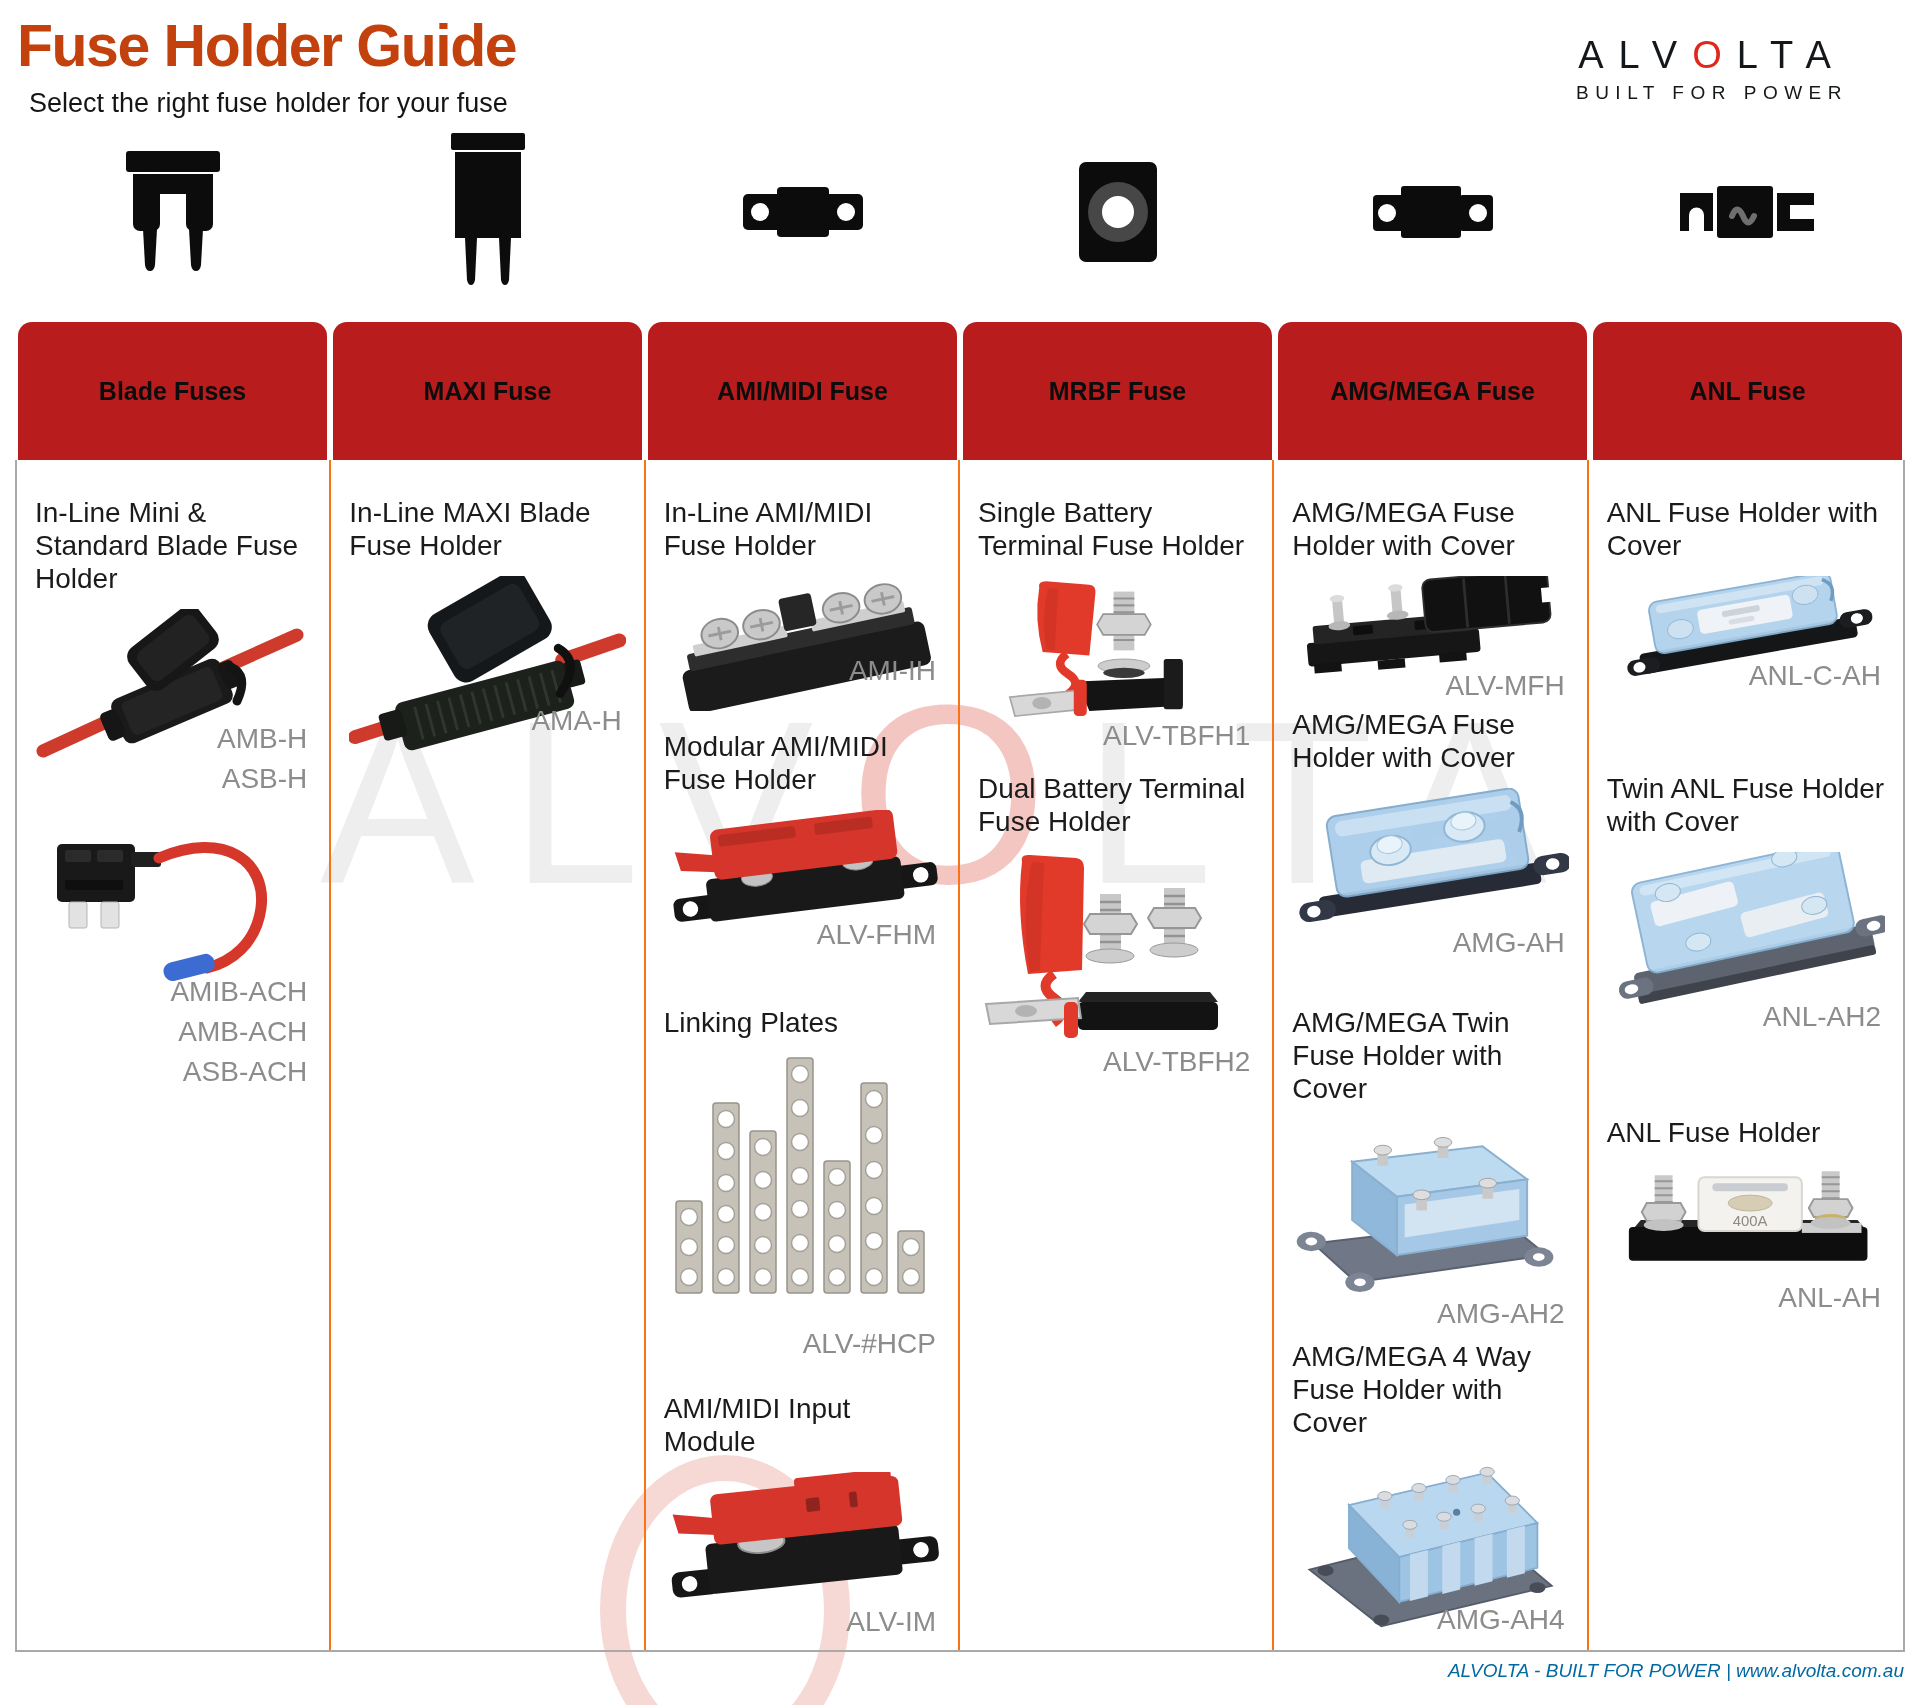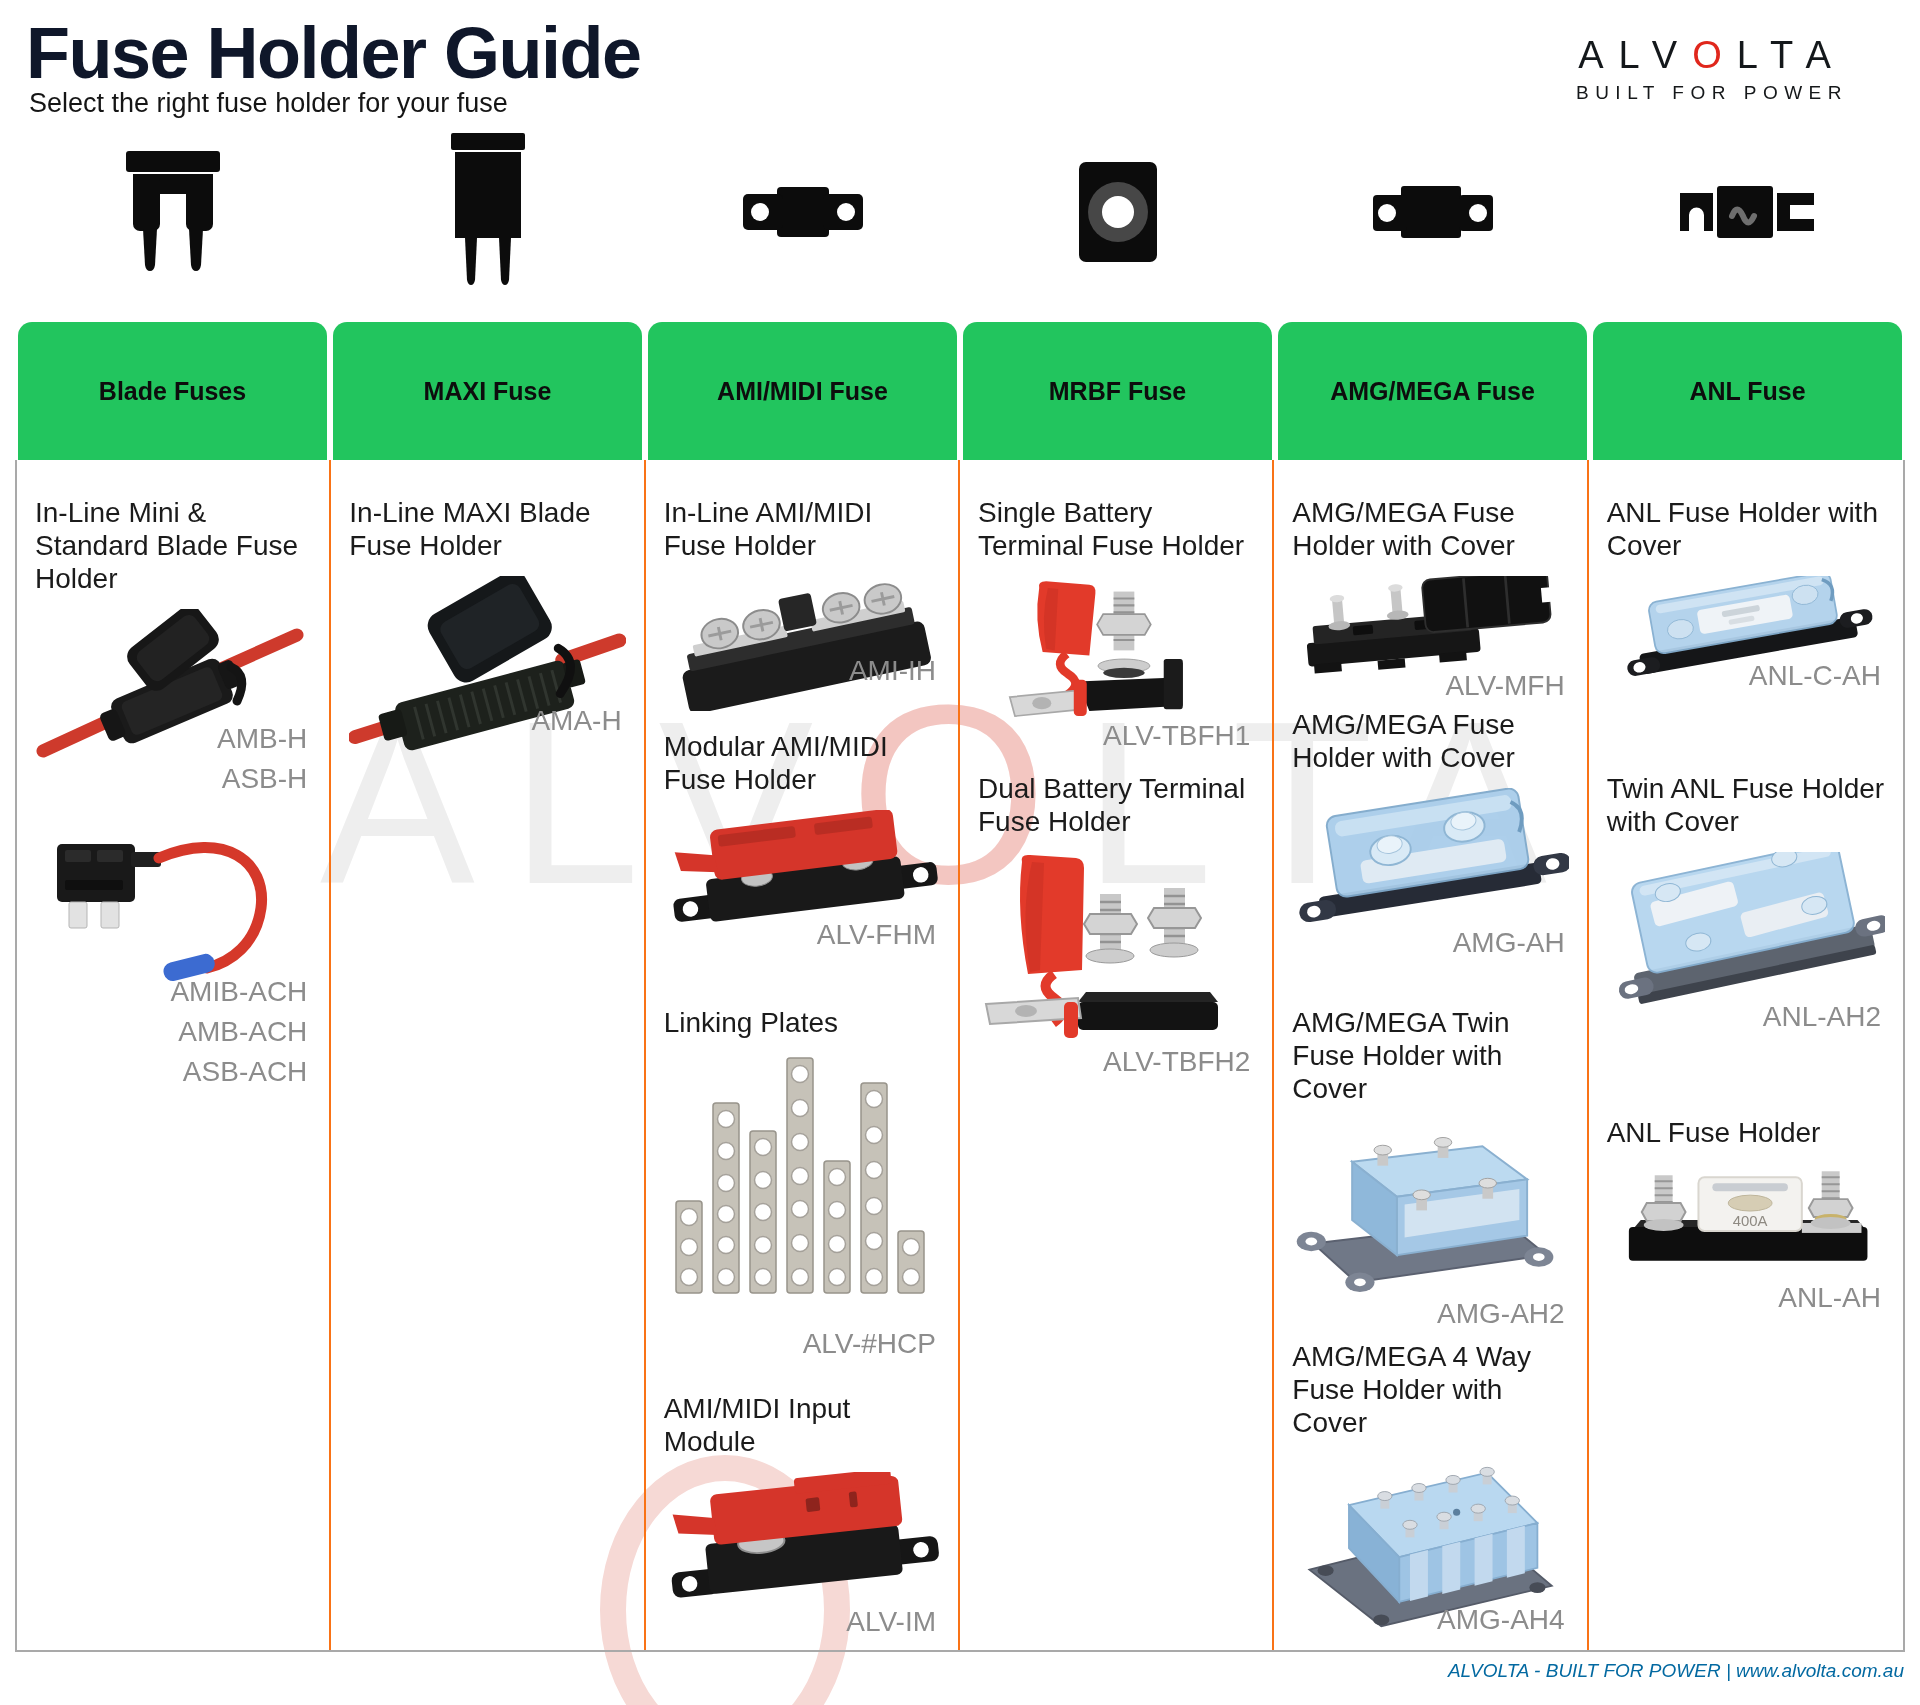--- a/index.html
+++ b/index.html
@@ -1,40 +1,40 @@
 <!DOCTYPE html>
 <html><head>
 <meta charset="utf-8">
 <style>
   * { margin:0; padding:0; box-sizing:border-box; }
   html,body { width:1920px; height:1705px; }
   body { position:relative; background:#fff; font-family:"Liberation Sans",sans-serif; color:#111; overflow:hidden; }
 
-  .page-title { position:absolute; top:12px; left:26px; font-size:72px; font-weight:bold; letter-spacing:-1.5px; color:#0f172a; }
+  .page-title { position:absolute; top:12px; left:17px; font-size:59px; font-weight:bold; letter-spacing:-1.5px; color:#c2410c; }
   .page-subtitle { position:absolute; top:88px; left:29px; font-size:27px; color:#151515; }
 
   .brand { position:absolute; top:34px; right:72px; text-align:center; }
   .brand-wordmark { font-size:38px; letter-spacing:15px; color:#14181b; }
   .brand-wordmark .o-red { color:#e0271c; }
   .brand-tagline { margin-top:5px; font-size:19px; letter-spacing:6.5px; color:#15181a; }
 
   .icons-row { position:absolute; top:124px; left:15px; right:15px; height:175px;
                display:grid; grid-template-columns:repeat(6,1fr); z-index:2; }
   .icon-cell { display:flex; align-items:center; justify-content:center; }
   .icon-cell svg { fill:#0c0c0c; }
 
   .watermark { position:absolute; top:648px; left:320px; font-size:232px; letter-spacing:36px;
                color:#eeeeee; white-space:nowrap; z-index:0; }
   .watermark .o-faint { color:#f3c6c1; font-size:1.1em; }
   .watermark-ring { position:absolute; top:1455px; left:600px; width:250px; height:310px;
                     border:26px solid #f6d9d5; border-radius:50%; z-index:0; }
 
   .fuse-table { position:absolute; top:322px; left:15px; right:15px; height:1330px; z-index:1; }
   .thead { display:grid; grid-template-columns:repeat(6,1fr); height:138px; }
-  .th { margin:0 3px; background:#22c55e; border-radius:14px 14px 0 0;
+  .th { margin:0 3px; background:#b91c1c; border-radius:14px 14px 0 0;
         display:flex; align-items:center; justify-content:center;
         font-weight:bold; font-size:25px; color:#0d0d0d; }
   .tbody { display:grid; grid-template-columns:repeat(6,1fr); height:1192px;
            border:2px solid #a9a9a9; border-top:none; }
   .tcol { position:relative; border-right:2px solid #f97316; }
   .tcol:last-child { border-right:none; }
 
   .product { position:absolute; left:0; right:0; padding:0 18px; }
   .p-title { font-size:28px; line-height:1.18; color:#1b1b1b; }
   .p-img { display:flex; margin-top:14px; }

